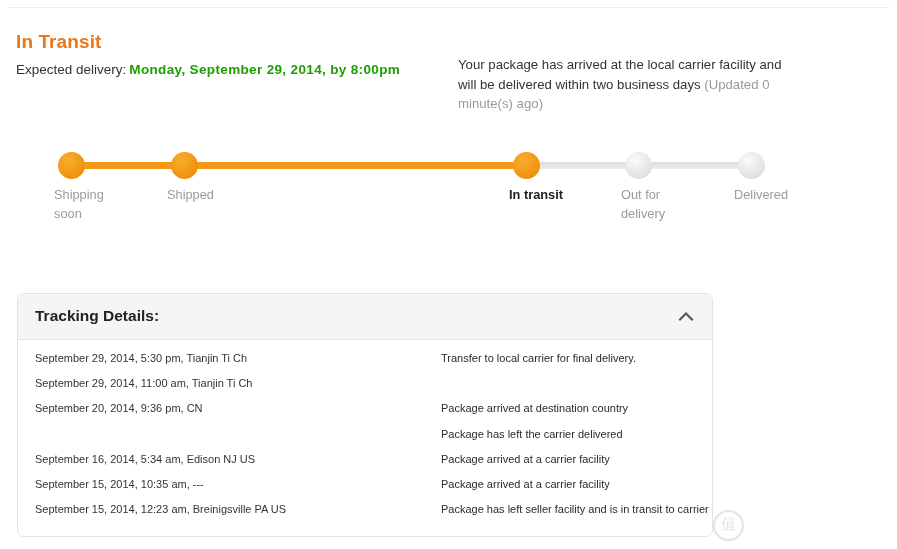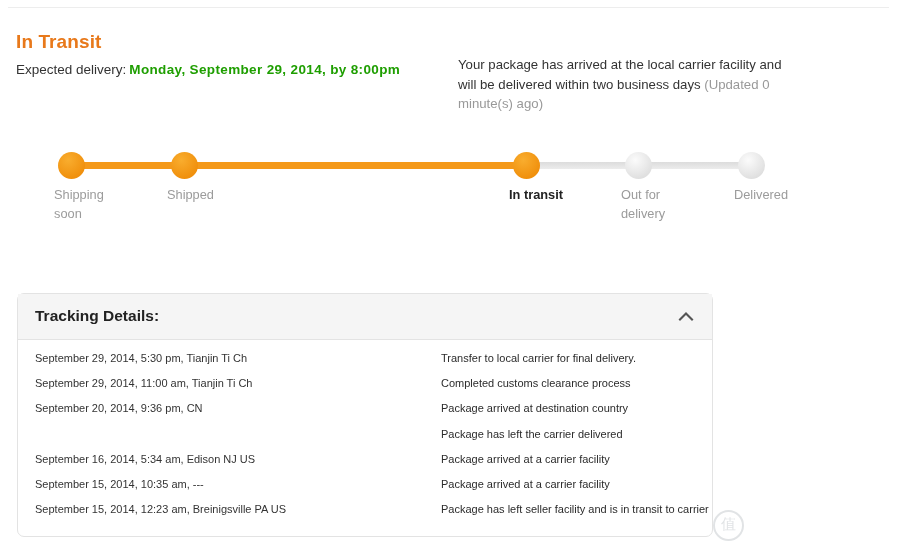--- a/index.html
+++ b/index.html
@@ -238,21 +238,20 @@
       </svg>
     </div>
   </div>
   <div id="tracking-rows">
       <div class="tracking-row">
         <span class="when">September 29, 2014, 5:30 pm, Tianjin Ti Ch</span>
         <span class="what">Transfer to local carrier for final delivery.</span>
       </div>
       <div class="tracking-row">
         <span class="when">September 29, 2014, 11:00 am, Tianjin Ti Ch</span>
-        <span class="what">Completed customs clearance process</span>
       </div>
       <div class="tracking-row">
         <span class="when">September 20, 2014, 9:36 pm, CN</span>
         <span class="what">Package arrived at destination country</span>
       </div>
       <div class="tracking-row">
         <span class="what">Package has left the carrier delivered</span>
       </div>
       <div class="tracking-row">
         <span class="when">September 16, 2014, 5:34 am, Edison NJ US</span>

